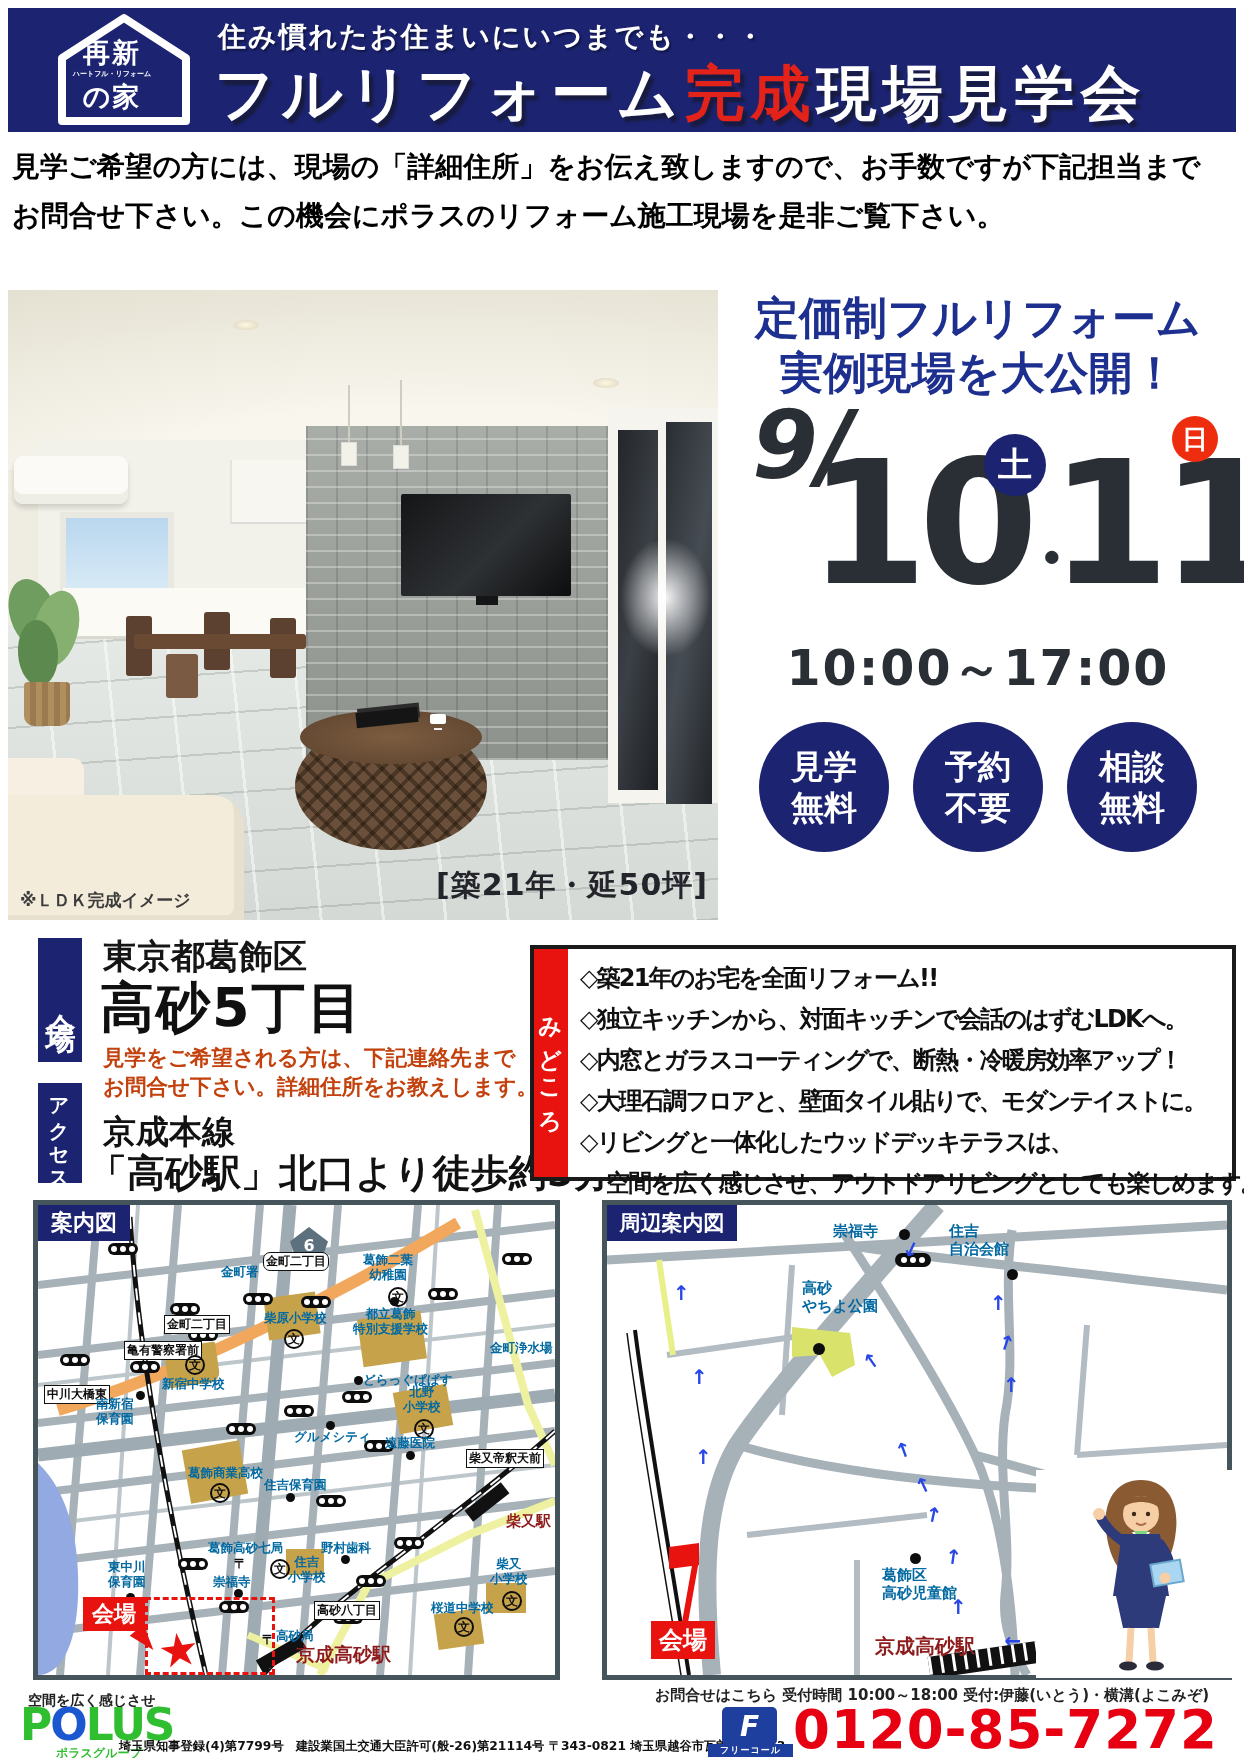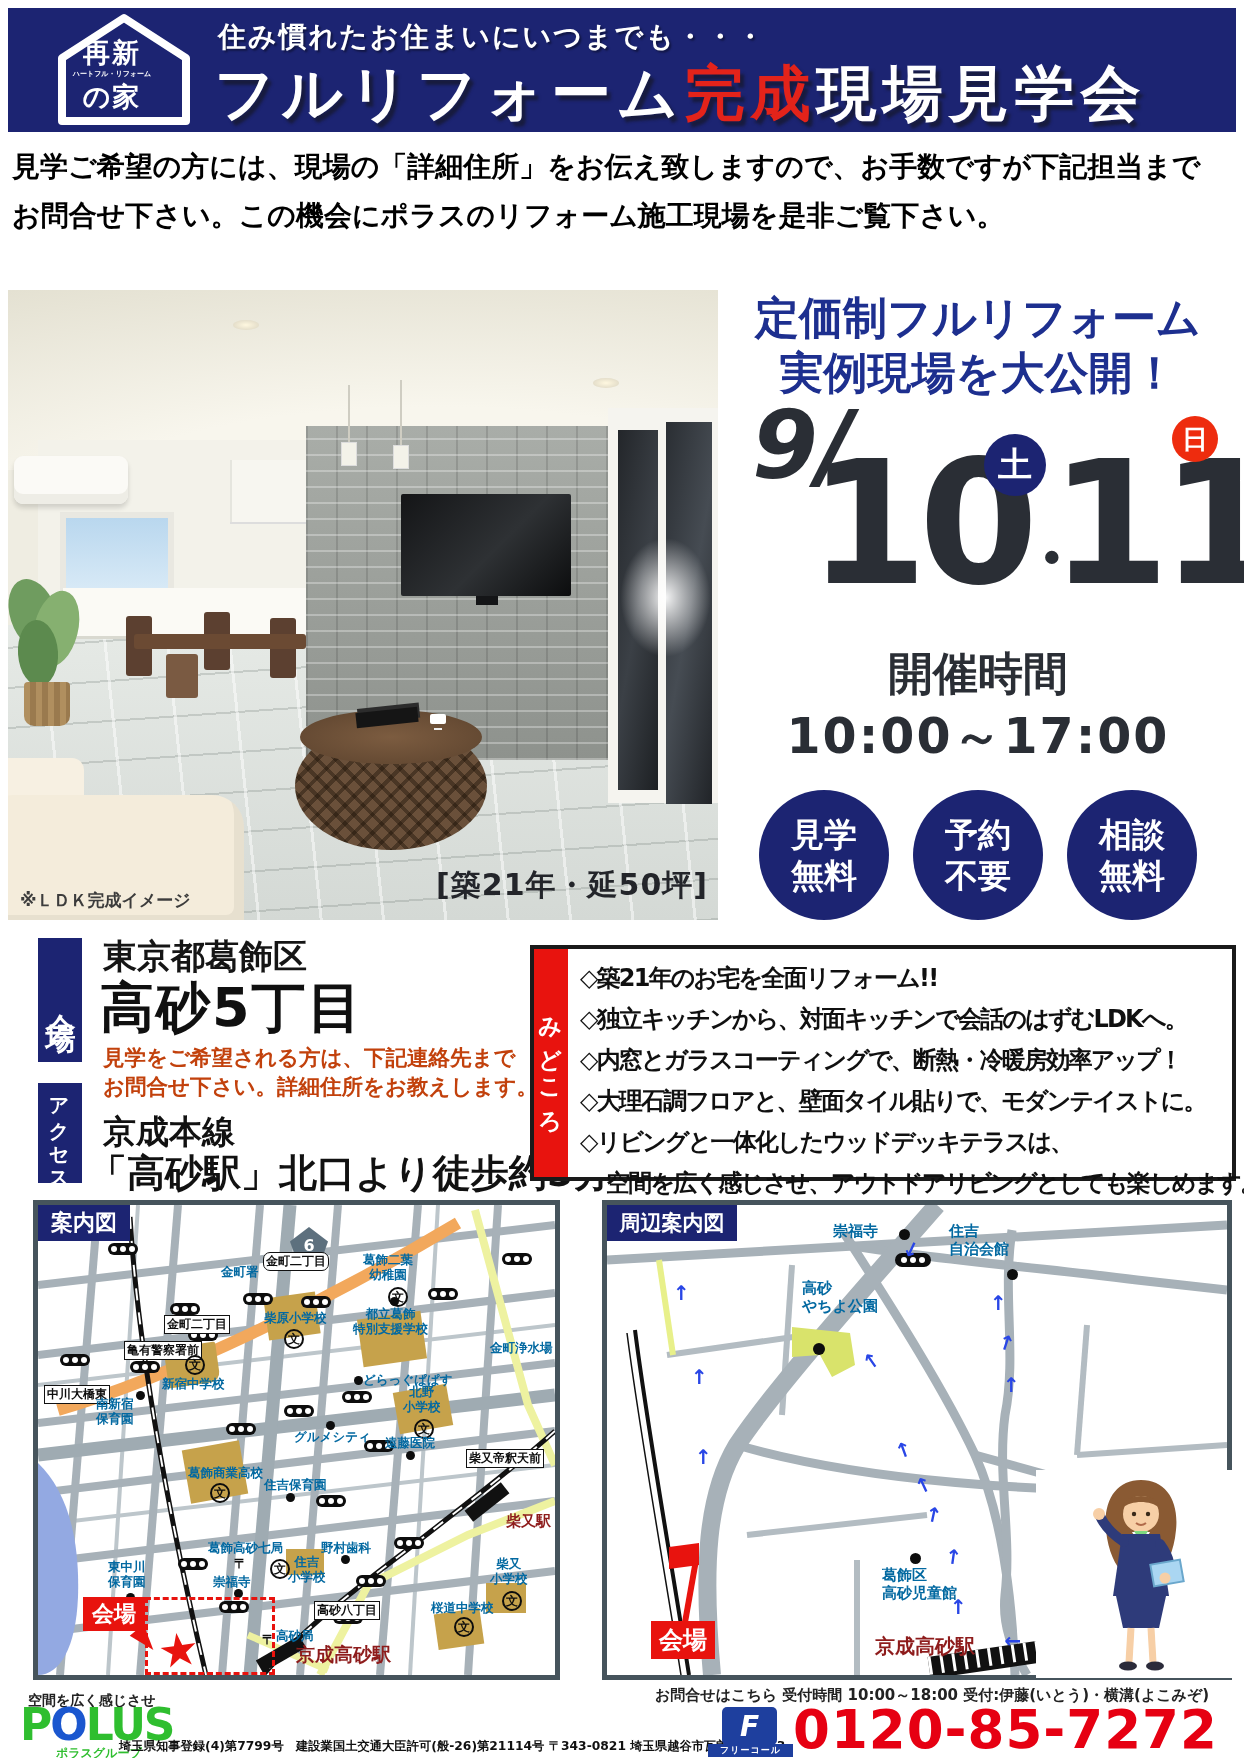--- a/index.html
+++ b/index.html
@@ -206,21 +206,20 @@
     <div class="promo-h">定価制フルリフォーム</div>
     <div class="promo-h">実例現場を大公開！</div>
     <div class="dateblock">
       <span class="d-month">9/</span>
       <span class="d-day" style="left:88px;top:34px;">10</span>
       <span class="d-dow" style="left:264px;top:30px;width:62px;height:62px;background:#1c2472;font-size:34px;">土</span>
       <span class="d-dot">・</span>
       <span class="d-day" style="left:330px;top:34px;">11</span>
       <span class="d-dow" style="left:452px;top:12px;width:46px;height:46px;background:#ee2c0e;font-size:26px;">日</span>
     </div>
-    <div class="hours-t">開催時間</div>
     <div class="hours">10:00～17:00</div>
     <div class="badges">
       <div class="badge">
         <span>見学</span>
         <span>無料</span>
       </div>
       <div class="badge">
         <span>予約</span>
         <span>不要</span>
       </div>

